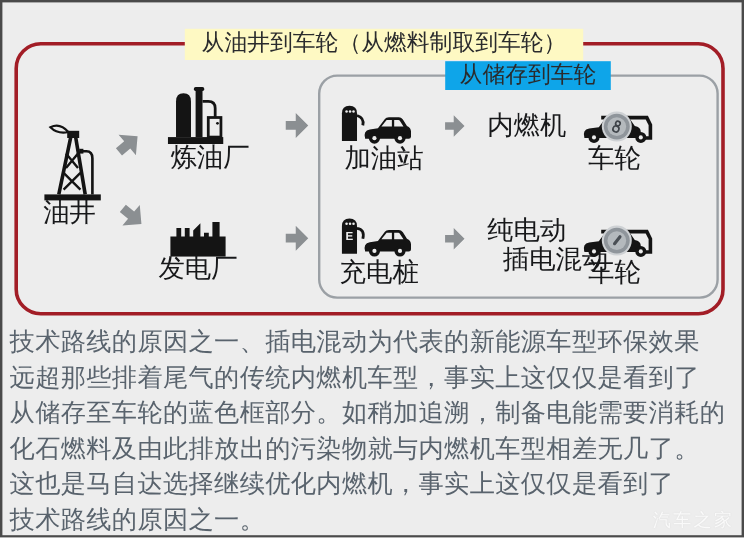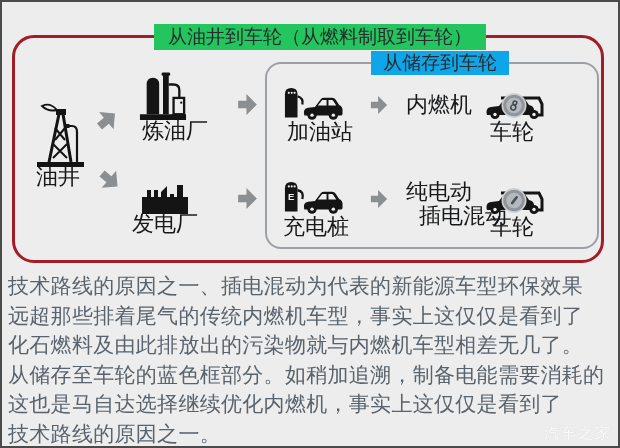--- a/index.html
+++ b/index.html
@@ -19,21 +19,21 @@
   
   .outer-box{
     left:10px;top:33px;width:592px;height:228px;
     box-sizing:border-box;
     border:3px solid #a21d26;
     border-radius:22px;
   }
   .main-title{
     left:318px;top:22px;
     transform:translateX(-50%);
-    background:#22c55e;
+    background:#fef9c3;
     padding:0 14px;
     font-size:19px;line-height:26px;
     color:#2a2b2d;
     white-space:nowrap;
     z-index:3;
   }
   
   .inner-box{
     left:263px;top:60px;width:334px;height:187px;
     box-sizing:border-box;
@@ -221,21 +221,21 @@
       <circle cx="30" cy="21.5" r="10.8" fill="#8f959b"></circle>
       <circle cx="30" cy="21.5" r="7.8" fill="#b4b9bd"></circle>
       <rect x="28.8" y="16" width="2.6" height="10" rx="1.3" fill="#4a4f55" transform="rotate(38 30 21.5)"></rect>
     </svg>
   </div>
   <div class="abs node-label" style="left:510px;top:213px;">车轮</div>
 
   <div class="abs para">
     <div>技术路线的原因之一、插电混动为代表的新能源车型环保效果</div>
     <div>远超那些排着尾气的传统内燃机车型，事实上这仅仅是看到了</div>
+    <div>从储存至车轮的蓝色框部分。如稍加追溯，制备电能需要消耗的</div>
     <div>化石燃料及由此排放出的污染物就与内燃机车型相差无几了。</div>
-    <div>从储存至车轮的蓝色框部分。如稍加追溯，制备电能需要消耗的</div>
     <div>这也是马自达选择继续优化内燃机，事实上这仅仅是看到了</div>
     <div>技术路线的原因之一。</div>
   </div>
 
   <div class="abs watermark">汽车之家</div>
 
 </div>
 
 </body></html>

